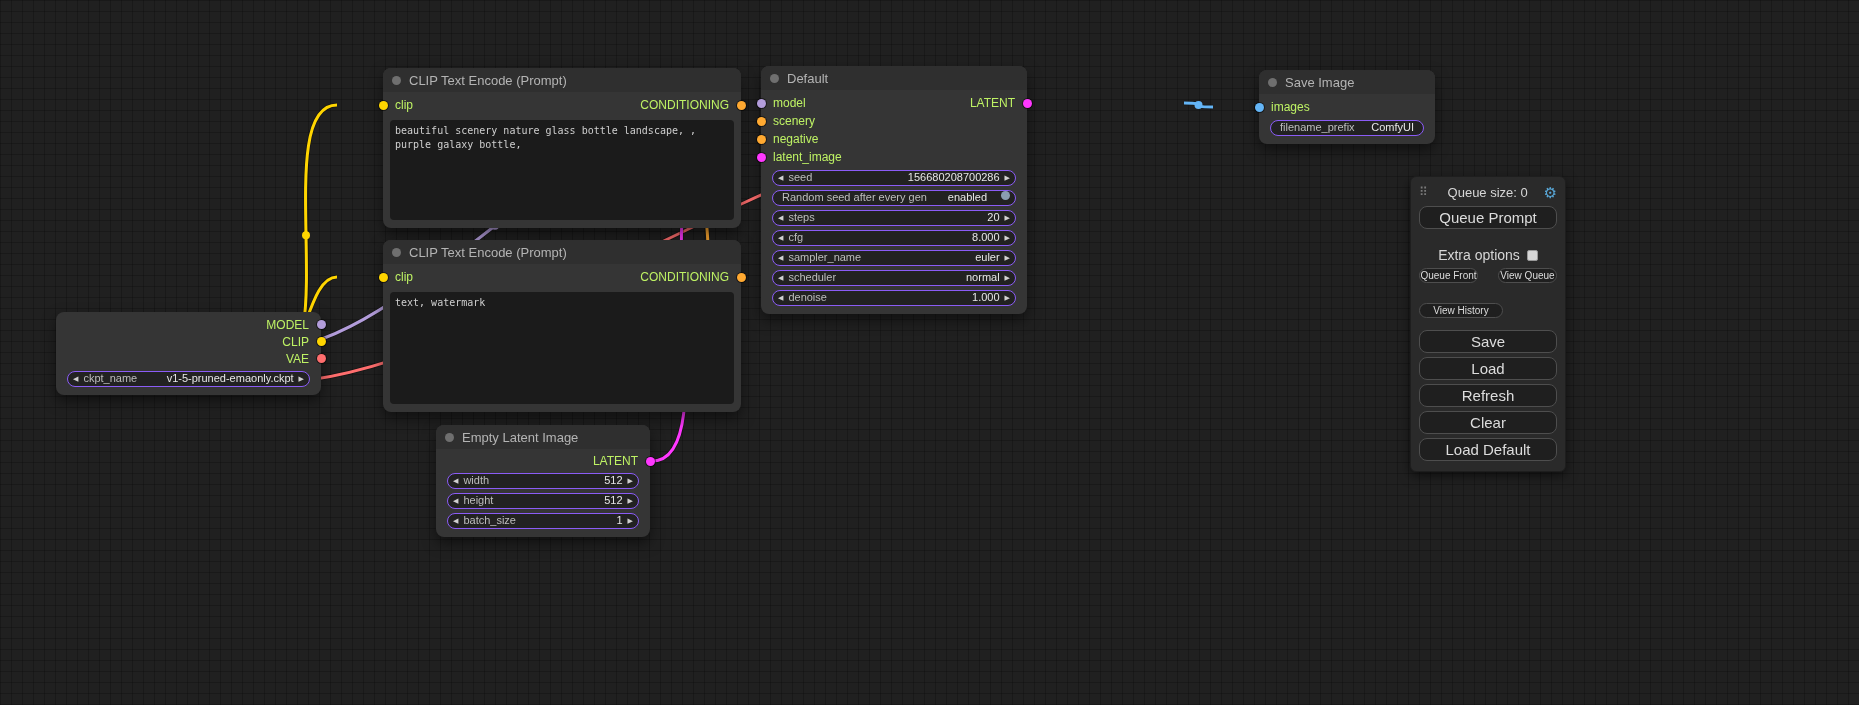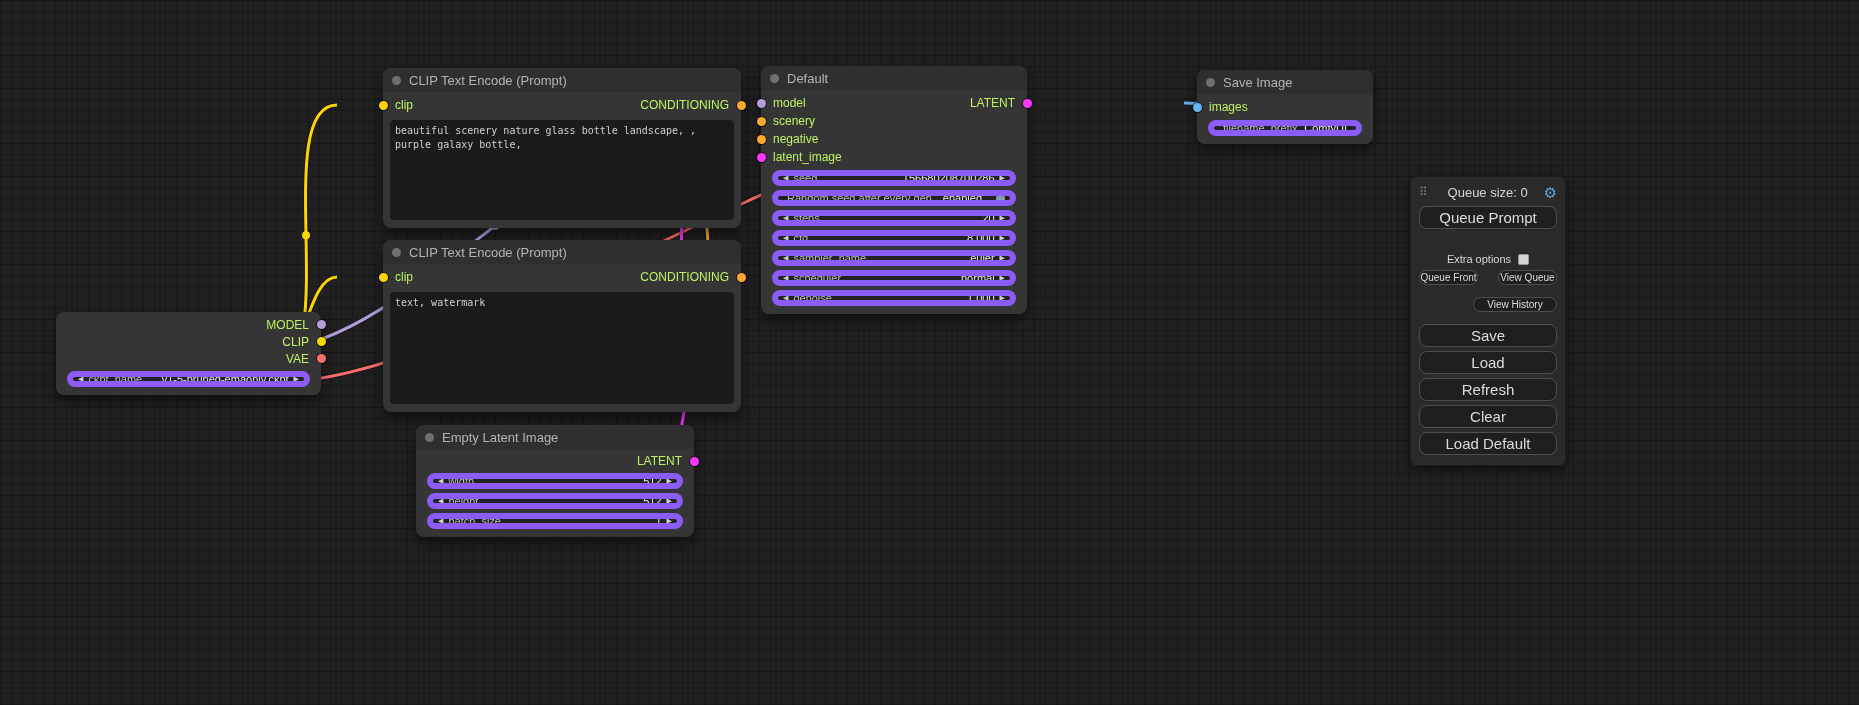--- a/index.html
+++ b/index.html
@@ -34,22 +34,22 @@
   .slot-row.h16{height:16px;}
   .in-label{margin-left:12px;}
   .out-label{margin-left:auto;margin-right:12px;}
   .port{
     position:absolute;width:9px;height:9px;border-radius:50%;top:50%;margin-top:-4.5px;
     box-shadow:0 0 0 1px rgba(0,0,0,0.5);background:#888;cursor:crosshair;
   }
   .port.in{left:-4.5px;}
   .port.out{right:-4.5px;}
   .widget{
-    display:flex;align-items:center;height:16px;background:#222;
-    border:6px solid #8b5cf6;border-radius:8px;margin:4px 11px 0;
+    display:flex;height:16px;background:#222;
+    border:1px solid #8b5cf6;border-radius:8px;margin:4px 11px 0;
     font-size:11px;color:#d6d6d6;overflow:hidden;white-space:nowrap;cursor:pointer;
   }
   .widget:last-child{margin-bottom:8px;}
   .warrow{flex:none;font-size:7px;color:#d0d0d0;padding:0 5px;line-height:14px;}
   .wlabel{color:#bdbdbd;}
   .widget.noarrow .wlabel{margin-left:9px;}
   .wvalue{margin-left:auto;color:#e6e6e6;}
   .widget.noarrow .wvalue{margin-right:9px;}
   .toggle-dot{flex:none;width:9px;height:9px;border-radius:50%;margin:0 5px 0 5px;background:#8a9db0;}
   .node-text{
@@ -70,25 +70,25 @@
   .menu-header{display:flex;align-items:center;height:20px;color:#d6d6d6;font-size:13px;}
   .drag-handle{color:#7a7a7a;font-size:12px;margin-right:4px;cursor:move;}
   .queue-size{flex:1;text-align:center;}
   .gear{font-size:15px;line-height:15px;cursor:pointer;color:#58a6d6;}
   .btn{
     display:block;width:100%;background:#1f1f1f;border:1px solid #4e4e4e;border-radius:8px;
     color:#dcdcdc;text-align:center;cursor:pointer;font-family:inherit;
   }
   .btn.large{font-size:15px;padding:2px 16px;margin-top:4px;}
   .btn.small{font-size:10px;padding:1px 0;margin-top:0;border-radius:8px;}
-  .extra-row{display:flex;align-items:center;justify-content:center;gap:7px;color:#d6d6d6;font-size:11px;margin-top:24px;}
+  .extra-row{display:flex;align-items:center;justify-content:center;gap:7px;color:#d6d6d6;font-size:14px;margin-top:18px;}
   .checkbox{width:11px;height:11px;background:#d6d6d6;border-radius:2px;border:1px solid #999;cursor:pointer;}
   .small-row{display:flex;gap:20px;margin-top:5px;}
   .small-row .btn{flex:1;}
-  .history-row{display:flex;justify-content:flex-end;margin-top:12px;}
+  .history-row{display:flex;justify-content:flex-start;margin-top:20px;}
   .history-row .btn{width:84px;}
   .btn.gaptop{margin-top:12px;}
 </style>
 </head>
 <body>
 
 <div id="canvas">
 
   <svg id="wires" width="1859" height="705" viewBox="0 0 1859 705">
       <path d="M 275 348.5 C 400.9638464997001 348.5, 589.0361535003 103, 715 103" fill="none" stroke="rgba(0,0,0,0.35)" stroke-width="4.5"></path>
@@ -168,21 +168,21 @@
       <div class="slot-row">
         <span class="port in" id="in-clip2-clip" style="background: rgb(255, 213, 0);"></span>
         <span class="in-label">clip</span>
         <span class="out-label">CONDITIONING</span>
         <span class="port out" id="out-clip2-cond" style="background: rgb(255, 169, 49);"></span>
       </div>
     </div>
     <textarea class="node-text ta-h2" spellcheck="false" style="">text, watermark</textarea>
   </div>
 
-  <div class="node" style="left:370px;top:425px;width:278px;">
+  <div class="node" style="left:390px;top:425px;width:214px;">
     <div class="node-title">
       <span class="collapse-dot"></span>
       <span>Empty Latent Image</span>
     </div>
     <div class="slots">
       <div class="slot-row h16">
         <span class="out-label">LATENT</span>
         <span class="port out" id="out-latent-latent" style="background: rgb(255, 56, 255);"></span>
       </div>
     </div>
@@ -268,21 +268,21 @@
     </div>
     <div class="widget">
       <span class="warrow">◀</span>
       <span class="wlabel">denoise</span>
       <span class="wvalue">1.000</span>
       <span class="warrow">▶</span>
     </div>
   </div>
 
 
-  <div class="node" style="left:1151px;top:70px;width:176px;">
+  <div class="node" style="left:1213px;top:70px;width:176px;">
     <div class="node-title">
       <span class="collapse-dot"></span>
       <span>Save Image</span>
     </div>
     <div class="slots">
       <div class="slot-row">
         <span class="port in" id="in-save-images" style="background: rgb(100, 181, 246);"></span>
         <span class="in-label">images</span>
       </div>
     </div>

